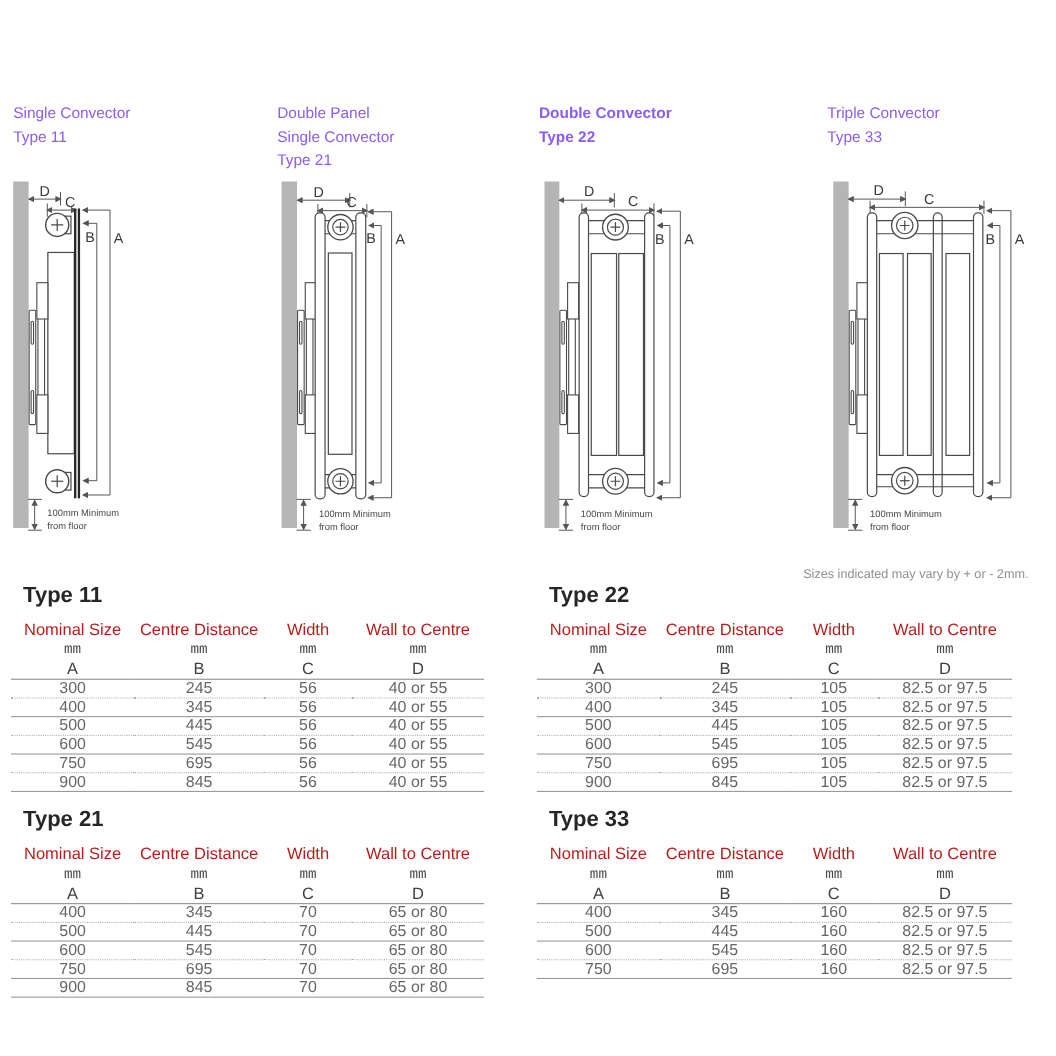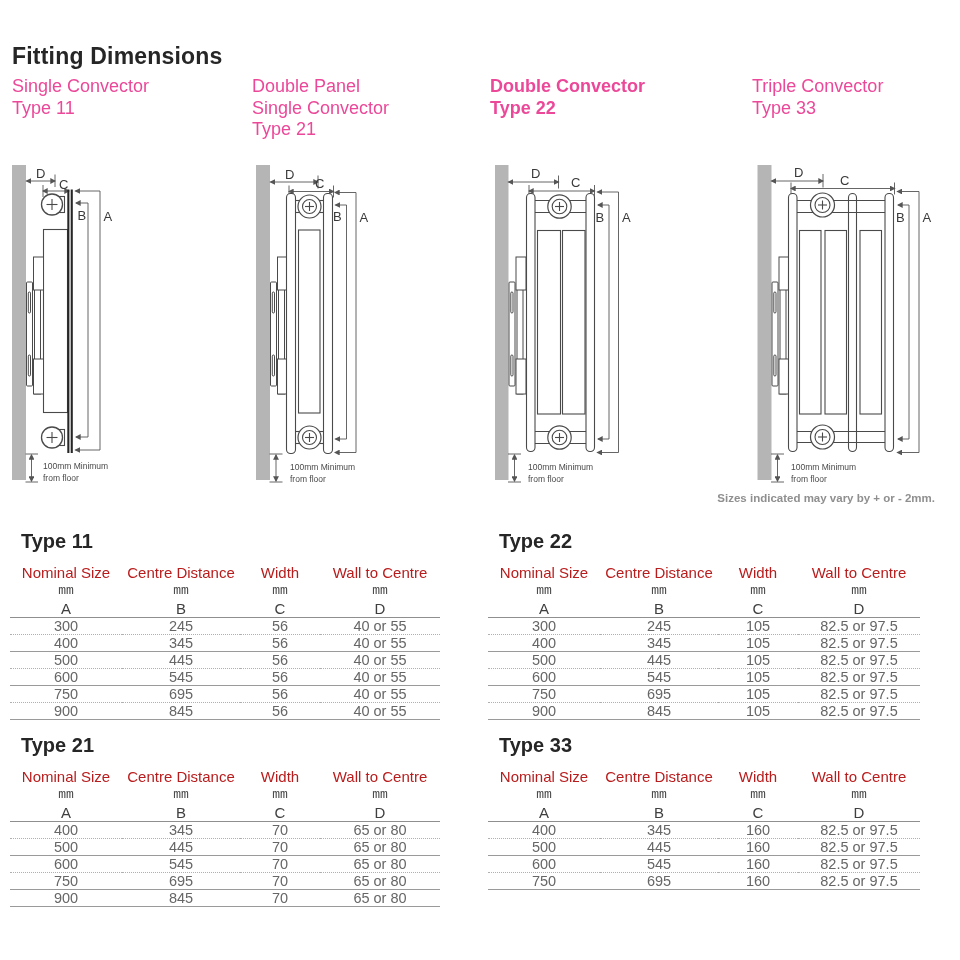--- a/index.html
+++ b/index.html
@@ -1,21 +1,21 @@
 <!DOCTYPE html>
 <html><head>
 <meta charset="utf-8">
 <style>
   html,body{margin:0;padding:0;background:#fff;}
   .sheet{position:relative;width:960px;height:960px;background:#fff;overflow:hidden;
          font-family:"Liberation Sans",sans-serif;color:#2b2b2b;}
   .page-title{position:absolute;left:12px;top:28px;font-size:23px;font-weight:bold;
               color:#262626;letter-spacing:.2px;}
-  .prod{position:absolute;top:76px;font-size:18px;line-height:21.5px;color:#ec4899;}
-  .note{position:absolute;top:492px;right:25px;font-size:11.5px;color:#8f8f8f;font-weight:bold;}
+  .prod{position:absolute;top:92px;font-size:14px;line-height:21.5px;color:#8b5cf6;}
+  .note{position:absolute;top:516px;right:25px;font-size:11.5px;color:#8f8f8f;}
   .diag{position:absolute;}
   .diag text{font-family:"Liberation Sans",sans-serif;}
   .dimL{font-size:13px;fill:#3a3a3a;}
   .dimS{font-size:8.5px;fill:#4a4a4a;}
   .tbl{position:absolute;width:430px;}
   .tbl h2{margin:0 0 9px 11px;font-size:20px;font-weight:bold;color:#262626;}
   .tbl table{width:100%;border-collapse:collapse;table-layout:fixed;}
   .tbl th,.tbl td{text-align:center;padding:0;font-weight:normal;}
   tr.h-name th{font-size:15px;color:#b91c1c;height:19px;vertical-align:bottom;}
   tr.h-unit th{font-size:13px;color:#4a4a4a;height:17px;vertical-align:bottom;font-family:Liberation Mono, monospace;}
@@ -23,21 +23,20 @@
                  border-bottom:1px solid #8f8f8f;}
   .tbl td{font-size:14.5px;color:#666;height:15.5px;}
   tr.sep-dot td{border-bottom:1px dotted #b0b0b0;text-align:center;}
   tr.sep-solid td{border-bottom:1px solid #9a9a9a;}
 </style>
 </head>
 <body>
 
 <div class="sheet">
 
-  <h1 class="page-title">Fitting Dimensions</h1>
 
   <div class="prod" style="left:12px;">
       <div>Single Convector</div>
       <div>Type 11</div>
     </div>
   <div class="prod" style="left:252px;">
       <div>Double Panel</div>
       <div>Single Convector</div>
       <div>Type 21</div>
     </div>

